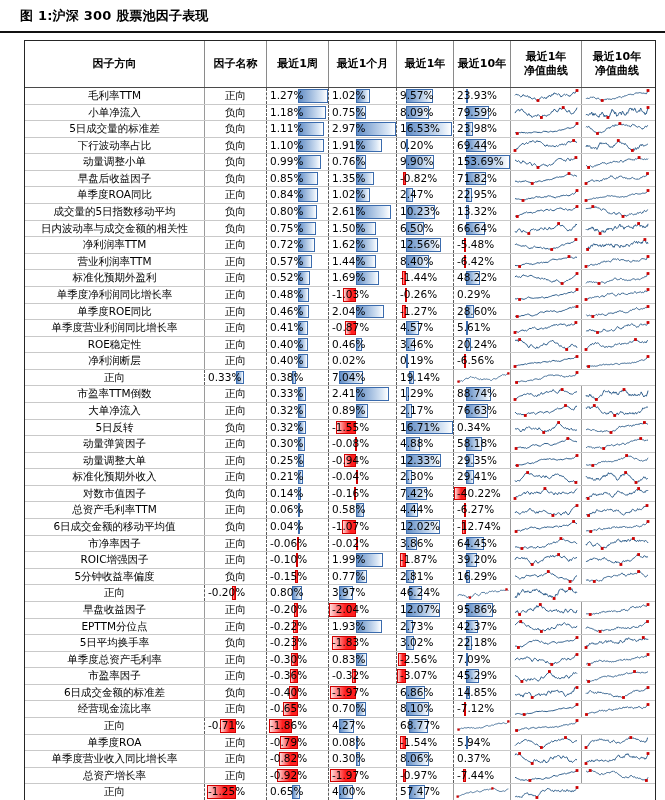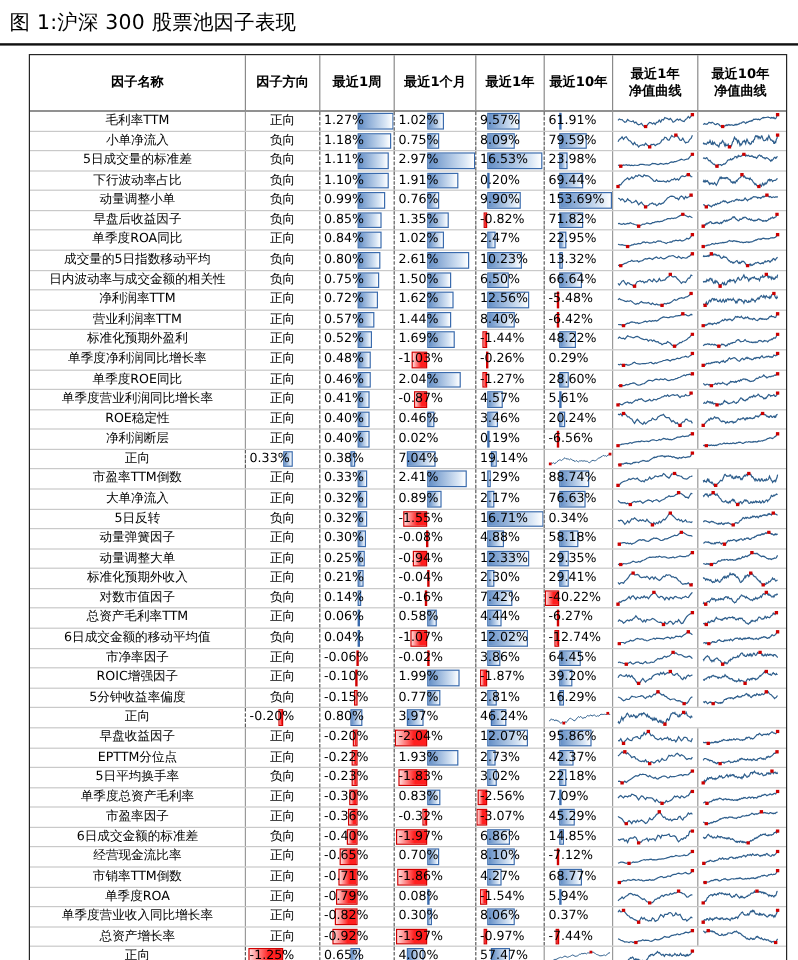--- a/index.html
+++ b/index.html
@@ -1,17 +1,17 @@
 <!DOCTYPE html>
 <html><head>
 <meta charset="utf-8">
 <style>
   html,body{margin:0;padding:0;background:#ffffff;}
   body{width:665px;height:800px;font-family:"DejaVu Sans","Liberation Sans",sans-serif;color:#000;overflow:hidden;}
-  .title{font-size:17px;font-weight:normal;padding:7px 0 0 8px;letter-spacing:0.2px;}
+  .title{font-size:13px;font-weight:bold;padding:7px 0 0 20px;letter-spacing:0.2px;}
   .hr{border:none;border-top:2px solid #111;margin:6px 0 0 0;width:665px;}
   .tablewrap{margin:7px 0 0 24px;width:632px;border:1.5px solid #262626;box-sizing:border-box;background:#fff;}
   .grid{display:grid;grid-template-columns:179px 62px 62px 68px 57px 57px 71px 71px;}
   .header{height:46px;border-bottom:1px solid #4a4a4a;}
   .hc{display:flex;align-items:center;justify-content:center;text-align:center;
       font-weight:bold;font-size:11px;line-height:1.25;white-space:pre-line;}
   .hc + .hc{border-left:1px solid #8a8a8a;}
   .row{height:15.59px;border-top:1px solid #c9c9c9;}
   #tbody .row:first-child{border-top:none;}
   .c{position:relative;overflow:hidden;}
@@ -25,22 +25,22 @@
 </style>
 </head>
 <body>
 
 <div>
   <div class="title">图 1:沪深 300 股票池因子表现</div>
   <div class="hr"></div>
 
   <div class="tablewrap">
     <div class="grid header">
+      <div class="hc">因子方向</div>
       <div class="hc">因子名称</div>
-      <div class="hc">因子方向</div>
       <div class="hc">最近1周</div>
       <div class="hc">最近1个月</div>
       <div class="hc">最近1年</div>
       <div class="hc">最近10年</div>
       <div class="hc">最近1年
 净值曲线</div>
       <div class="hc">最近10年
 净值曲线</div>
     </div>
     <div id="tbody">
@@ -54,21 +54,21 @@
           <div class="c dash">
             <div class="bar" style="left: 40.7186%; width: 20.3593%; background: linear-gradient(to right, rgb(99, 142, 198), rgb(217, 230, 245) 80%, rgb(255, 255, 255)); border: 1px solid rgb(58, 107, 173);"></div>
             <span class="vt">1.02%</span>
           </div>
           <div class="c dash">
             <div class="bar" style="left: 15.5207%; width: 48.3822%; background: linear-gradient(to right, rgb(99, 142, 198), rgb(217, 230, 245) 80%, rgb(255, 255, 255)); border: 1px solid rgb(58, 107, 173);"></div>
             <span class="vt">9.57%</span>
           </div>
           <div class="c dash">
             <div class="bar" style="left: 20.7416%; width: 4.69806%; background: linear-gradient(to right, rgb(99, 142, 198), rgb(217, 230, 245) 80%, rgb(255, 255, 255)); border: 1px solid rgb(58, 107, 173);"></div>
-            <span class="vt">61.91%</span>
+            <span class="vt">23.93%</span>
           </div>
           <div class="c sparkc">
             <svg width="66" height="13" viewBox="0 0 66 13" xmlns="http://www.w3.org/2000/svg">
               <polyline points="2.0,6.3 3.1,5.2 4.3,5.8 5.4,5.7 6.6,6.9 7.7,7.9 8.9,7.4 10.0,5.6 11.2,6.6 12.3,7.0 13.5,7.4 14.6,6.7 15.8,8.5 16.9,7.8 18.1,9.3 19.2,10.0 20.4,9.5 21.5,8.8 22.7,10.5 23.8,11.4 25.0,11.5 26.1,10.6 27.3,9.0 28.4,8.0 29.6,8.4 30.7,9.3 31.9,8.4 33.0,9.8 34.1,8.0 35.3,7.8 36.4,6.1 37.6,7.7 38.7,5.6 39.9,6.0 41.0,3.9 42.2,4.5 43.3,4.8 44.5,5.7 45.6,4.7 46.8,6.0 47.9,7.9 49.1,7.2 50.2,6.2 51.4,5.2 52.5,6.2 53.7,5.2 54.8,6.5 56.0,6.9 57.1,7.3 58.3,5.6 59.4,4.9 60.6,3.1 61.7,4.4 62.9,2.7 64.0,1.5" fill="none" stroke="#2e5e8c" stroke-width="1"></polyline>
               <rect x="23.6" y="10.1" width="2.8" height="2.8" fill="#cc0000"></rect>
               <rect x="62.6" y="0.1" width="2.8" height="2.8" fill="#cc0000"></rect>
             </svg>
           </div>
           <div class="c sparkc">
             <svg width="66" height="13" viewBox="0 0 66 13" xmlns="http://www.w3.org/2000/svg">
@@ -1325,21 +1325,20 @@
           </div>
           <div class="c sparkc">
             <svg width="66" height="13" viewBox="0 0 66 13" xmlns="http://www.w3.org/2000/svg">
               <polyline points="2.0,11.2 2.5,11.5 3.0,11.2 3.6,11.3 4.1,10.8 4.6,10.6 5.1,10.1 5.6,9.9 6.2,9.7 6.7,10.0 7.2,9.5 7.7,9.0 8.3,9.0 8.8,9.5 9.3,9.7 9.8,9.6 10.3,9.9 10.9,10.0 11.4,9.3 11.9,9.6 12.4,9.2 12.9,9.1 13.5,8.8 14.0,8.8 14.5,8.4 15.0,7.8 15.5,7.2 16.1,7.5 16.6,8.0 17.1,7.9 17.6,7.4 18.2,6.9 18.7,7.5 19.2,8.1 19.7,7.9 20.2,7.5 20.8,7.5 21.3,7.9 21.8,8.0 22.3,7.8 22.8,8.1 23.4,7.4 23.9,6.8 24.4,6.4 24.9,6.5 25.4,6.2 26.0,6.2 26.5,6.7 27.0,7.3 27.5,6.9 28.1,7.2 28.6,7.4 29.1,6.7 29.6,6.8 30.1,6.4 30.7,7.0 31.2,6.5 31.7,6.1 32.2,6.1 32.7,5.9 33.3,6.0 33.8,6.3 34.3,5.7 34.8,5.4 35.3,5.2 35.9,4.8 36.4,5.3 36.9,5.3 37.4,6.0 37.9,5.4 38.5,5.0 39.0,4.2 39.5,4.3 40.0,4.7 40.6,4.7 41.1,4.0 41.6,4.3 42.1,4.9 42.6,4.3 43.2,3.6 43.7,4.1 44.2,4.4 44.7,4.8 45.2,4.8 45.8,4.3 46.3,4.7 46.8,4.0 47.3,3.9 47.8,4.4 48.4,4.7 48.9,5.2 49.4,5.6 49.9,5.0 50.5,4.8 51.0,5.2 51.5,5.0 52.0,4.3 52.5,4.6 53.1,4.1 53.6,4.7 54.1,4.2 54.6,3.5 55.1,3.3 55.7,3.8 56.2,4.5 56.7,4.4 57.2,5.0 57.7,5.4 58.3,5.6 58.8,5.4 59.3,4.7 59.8,4.2 60.4,4.5 60.9,5.0 61.4,4.4 61.9,4.1 62.4,3.5 63.0,2.7 63.5,2.0 64.0,1.5" fill="none" stroke="#2e5e8c" stroke-width="1"></polyline>
               <rect x="1.1" y="10.1" width="2.8" height="2.8" fill="#cc0000"></rect>
               <rect x="62.6" y="0.1" width="2.8" height="2.8" fill="#cc0000"></rect>
             </svg>
           </div>
         </div>
         <div class="grid row">
-          <div class="c namec">市销率TTM倒数</div>
           <div class="c dirc">正向</div>
           <div class="c dash">
             <div class="bar" style="left: 23.8462%; width: 27.3077%; background: linear-gradient(to right, rgb(255, 217, 217), rgb(255, 31, 31) 60%); border: 1px solid rgb(208, 0, 0);"></div>
             <span class="vt">-0.71%</span>
           </div>
           <div class="c dash">
             <div class="bar" style="left: 3.59281%; width: 37.1257%; background: linear-gradient(to right, rgb(255, 217, 217), rgb(255, 31, 31) 60%); border: 1px solid rgb(208, 0, 0);"></div>
             <span class="vt">-1.86%</span>
           </div>
           <div class="c dash">

